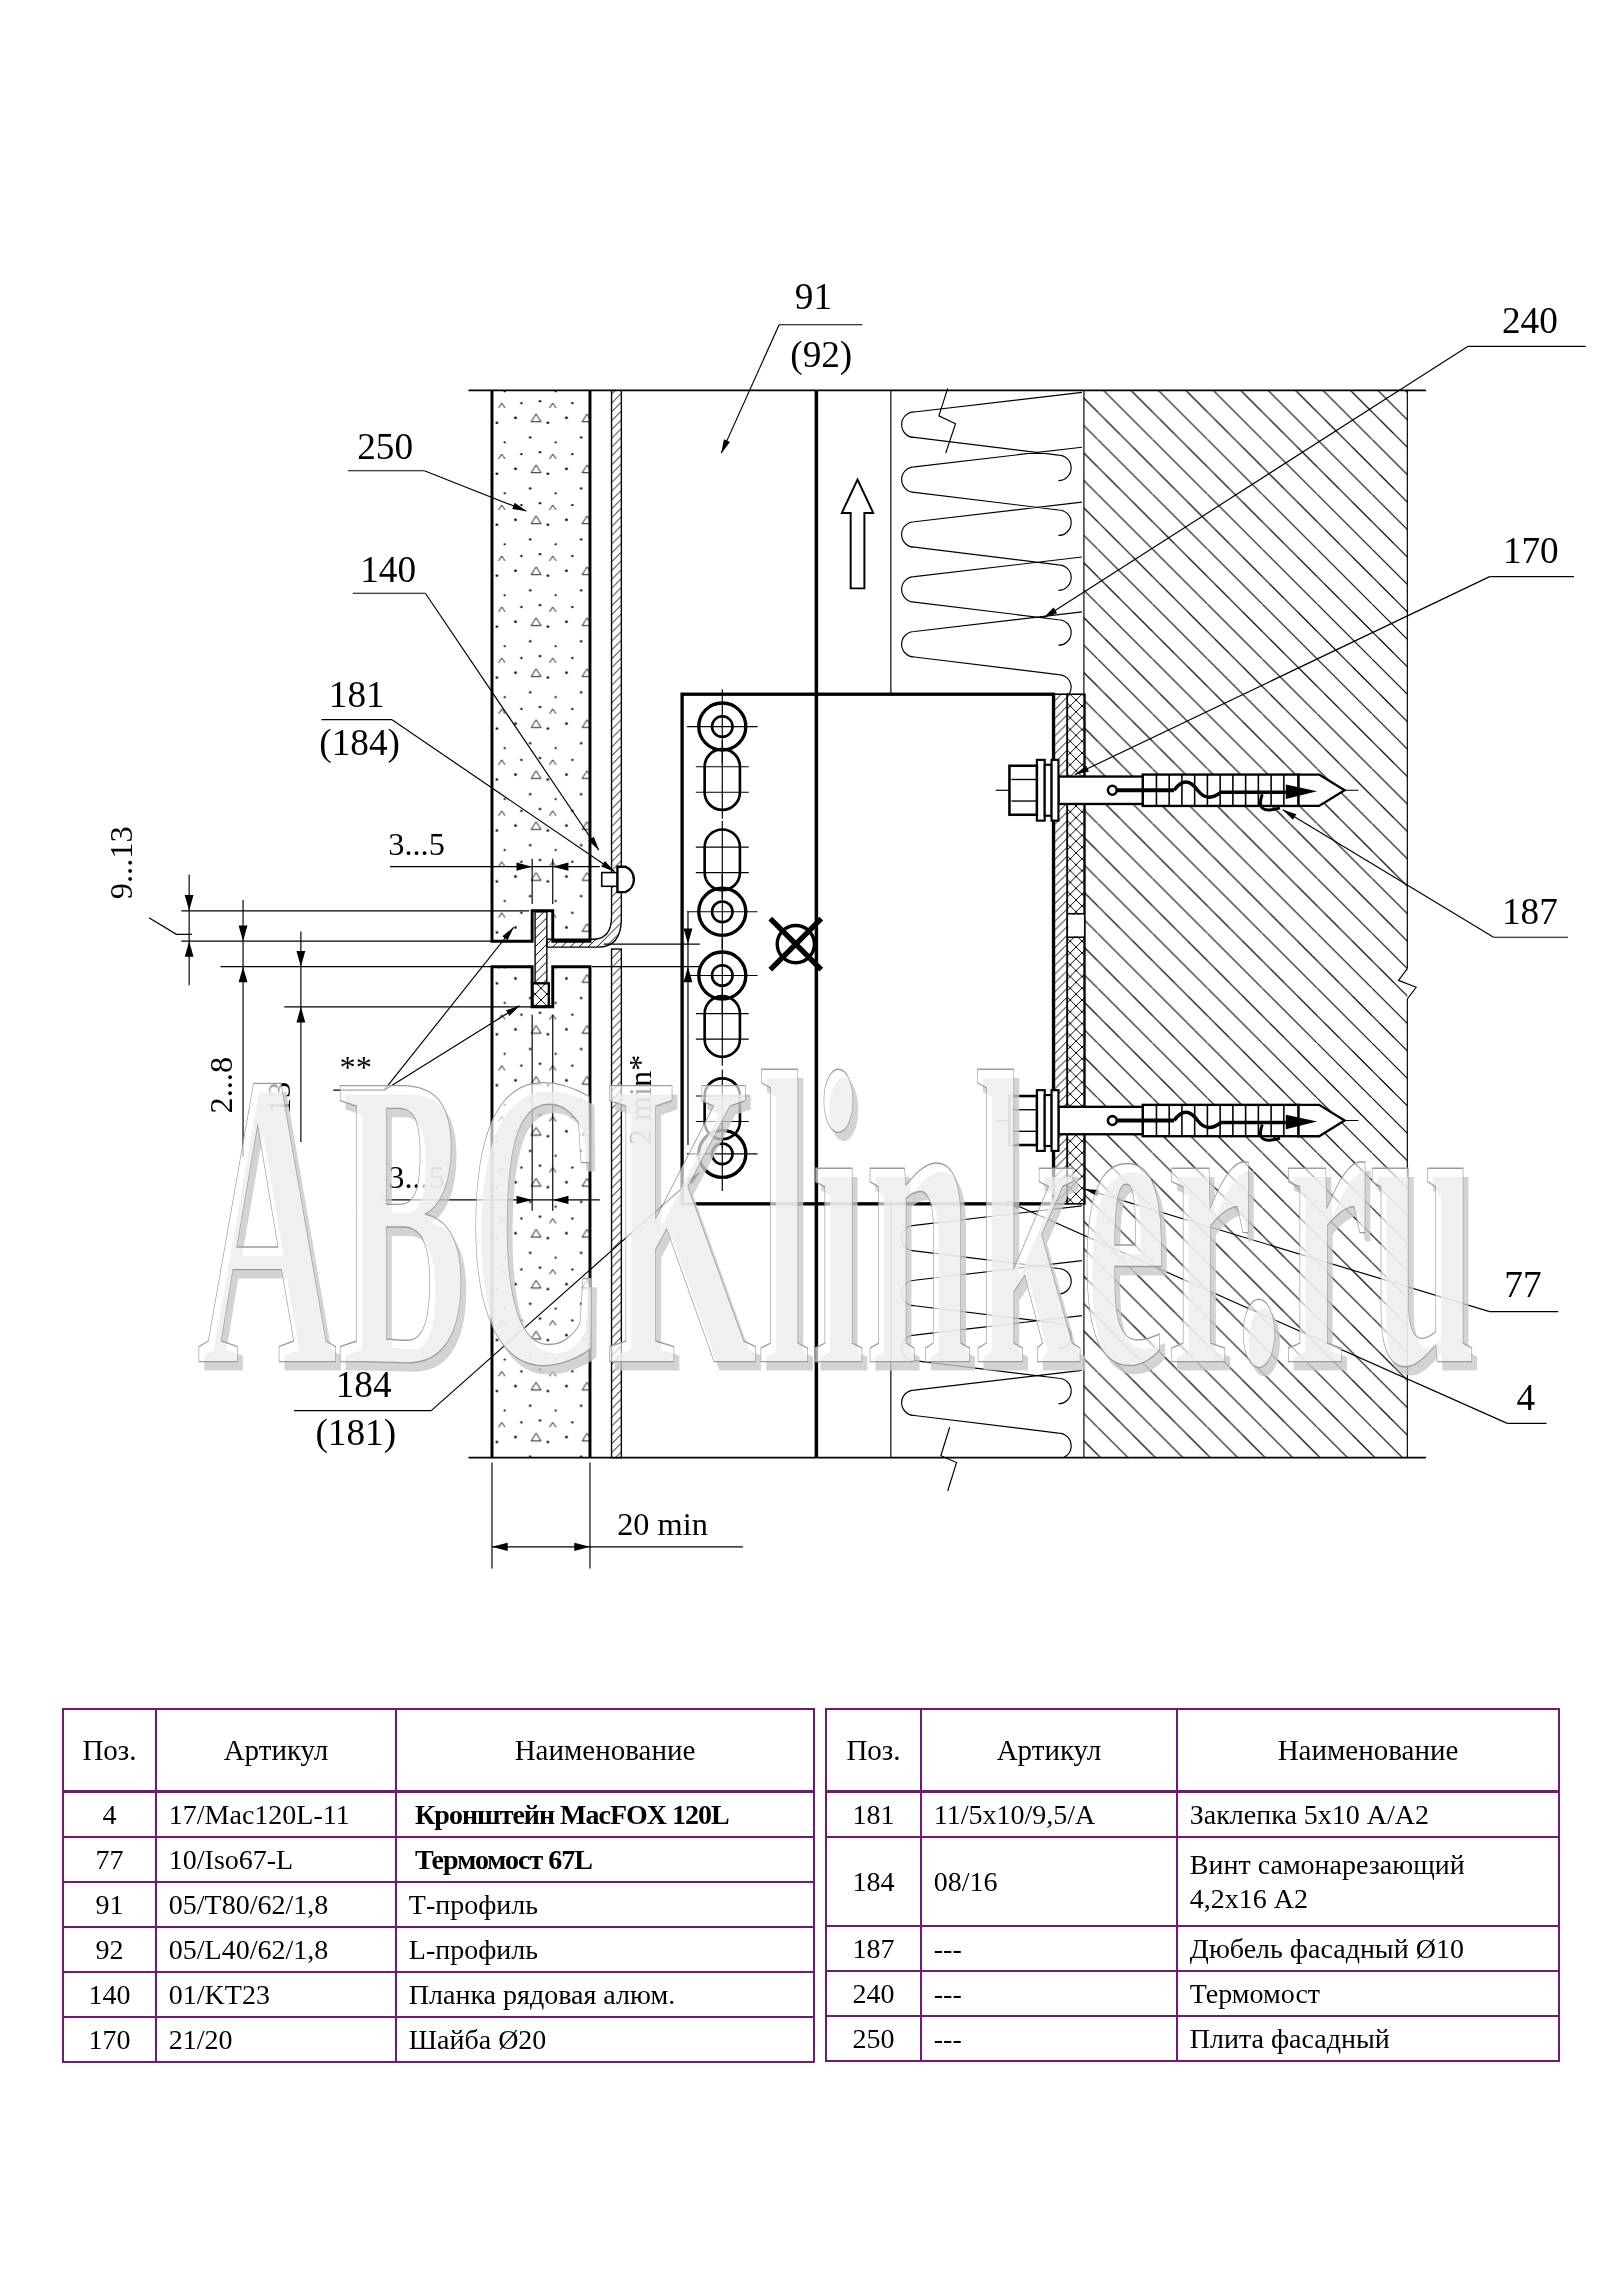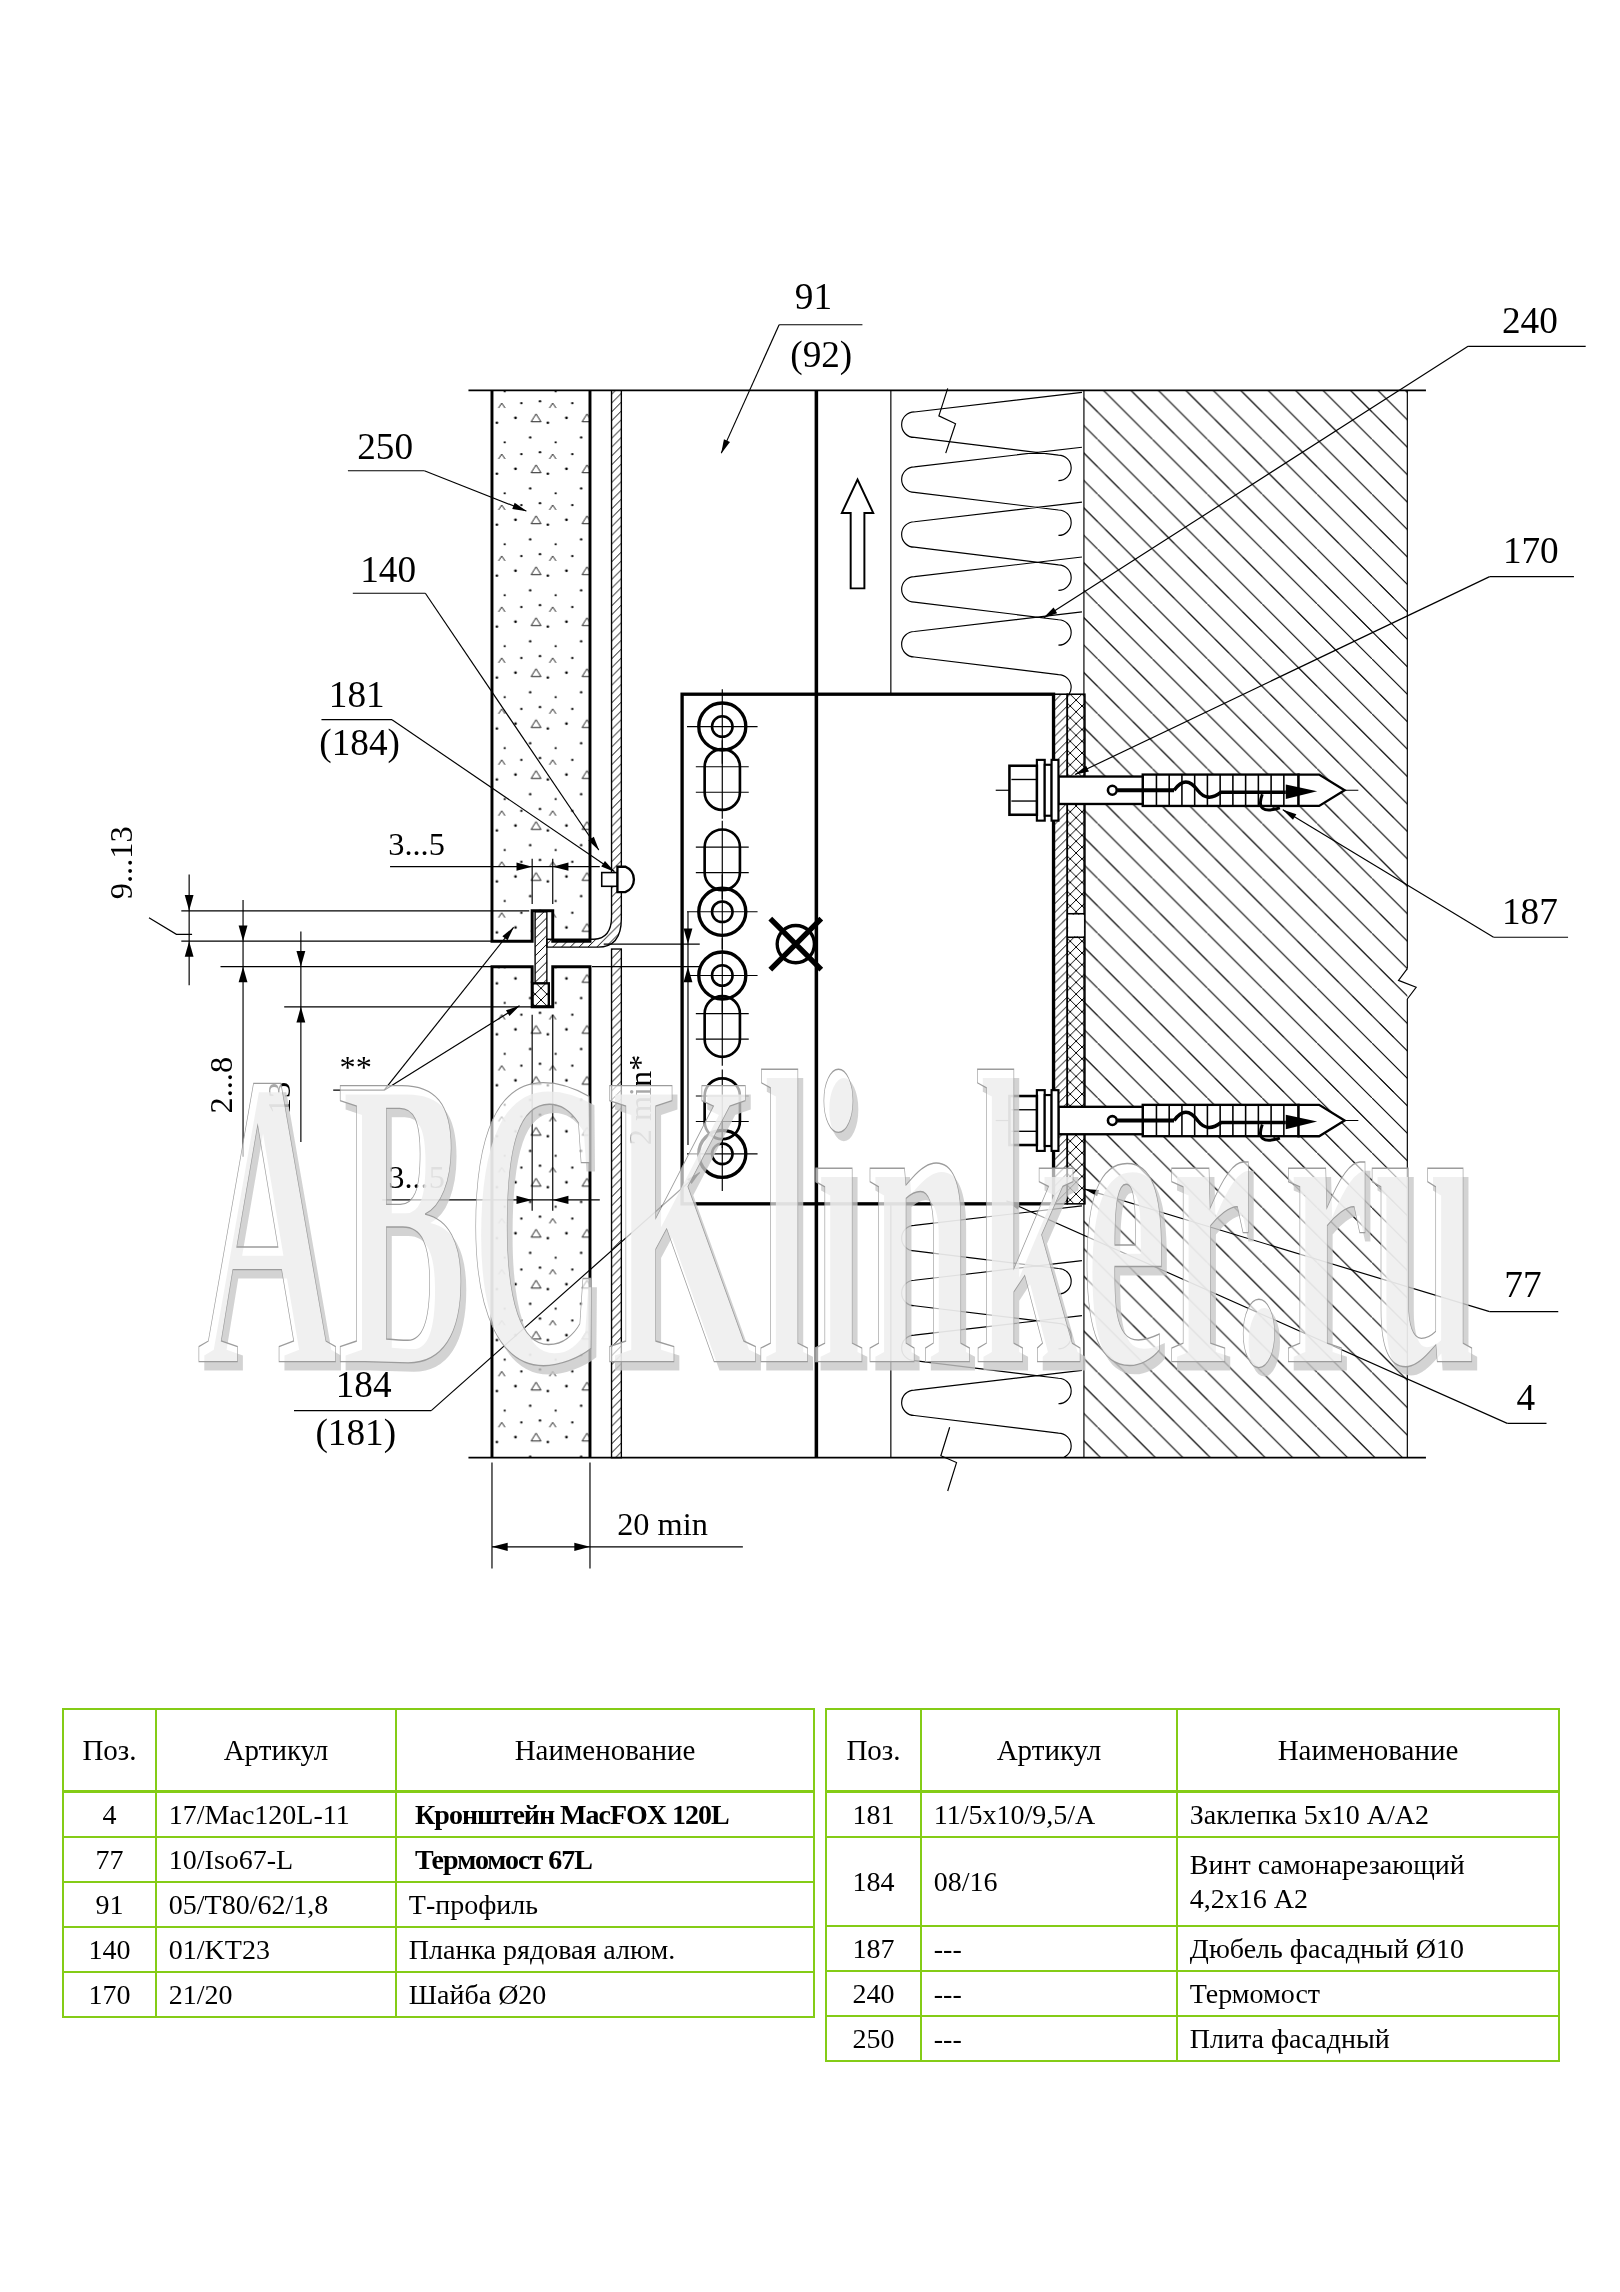--- a/index.html
+++ b/index.html
@@ -12,21 +12,21 @@
   .thin{stroke:#000;stroke-width:1.2;fill:none;}
   .med{stroke:#000;stroke-width:1.8;fill:none;}
   .dashdot{stroke:#000;stroke-width:1.2;fill:none;stroke-dasharray:26 6 5 6;}
   .wm-sh{font:bold 430px "Liberation Serif",serif;fill:#c9c9c9;opacity:.8;}
   .wm{font:bold 430px "Liberation Serif",serif;fill:rgba(255,255,255,.66);
       stroke:#9c9c9c;stroke-width:1.4;}
   
   .ptable{position:absolute;border-collapse:collapse;table-layout:fixed;
           font:28px "Liberation Serif",serif;color:#000;background:#fff;}
   .ptable,
-  .ptable th,.ptable td{border:2px solid #84cc16;font-family:Liberation Serif, serif;}
+  .ptable th,.ptable td{border:2px solid #701a75;font-family:Liberation Serif, serif;}
   .ptable{border-width:2.9px;}
   .ptable thead th{border-bottom-width:3.9px;font-weight:normal;font-size:29px;
                    height:78px;text-align:center;vertical-align:middle;}
   .ptable td{height:43px;vertical-align:middle;padding:0 5.9px 0 11.8px;
              white-space:pre-line;line-height:1.2;}
   .ptable td:first-child{text-align:center;padding:0;}
   .ptable tr.h2 td{height:87px;}
   .ptable td.b{font-weight:bold;letter-spacing:-1px;padding-left:18px;}
   #tbl-left{left:62px;top:1708px;width:751px;}
   #tbl-right{left:825px;top:1708px;width:733px;}
@@ -352,20 +352,25 @@
           <td>77</td>
           <td>10/Iso67-L</td>
           <td class="b">Термомост 67L</td>
         </tr>
         <tr>
           <td>91</td>
           <td>05/T80/62/1,8</td>
           <td>Т-профиль</td>
         </tr>
         <tr>
+          <td>92</td>
+          <td>05/L40/62/1,8</td>
+          <td>L-профиль</td>
+        </tr>
+        <tr>
           <td>140</td>
           <td>01/KT23</td>
           <td>Планка рядовая алюм.</td>
         </tr>
         <tr>
           <td>170</td>
           <td>21/20</td>
           <td>Шайба Ø20</td>
         </tr>
       </tbody>

